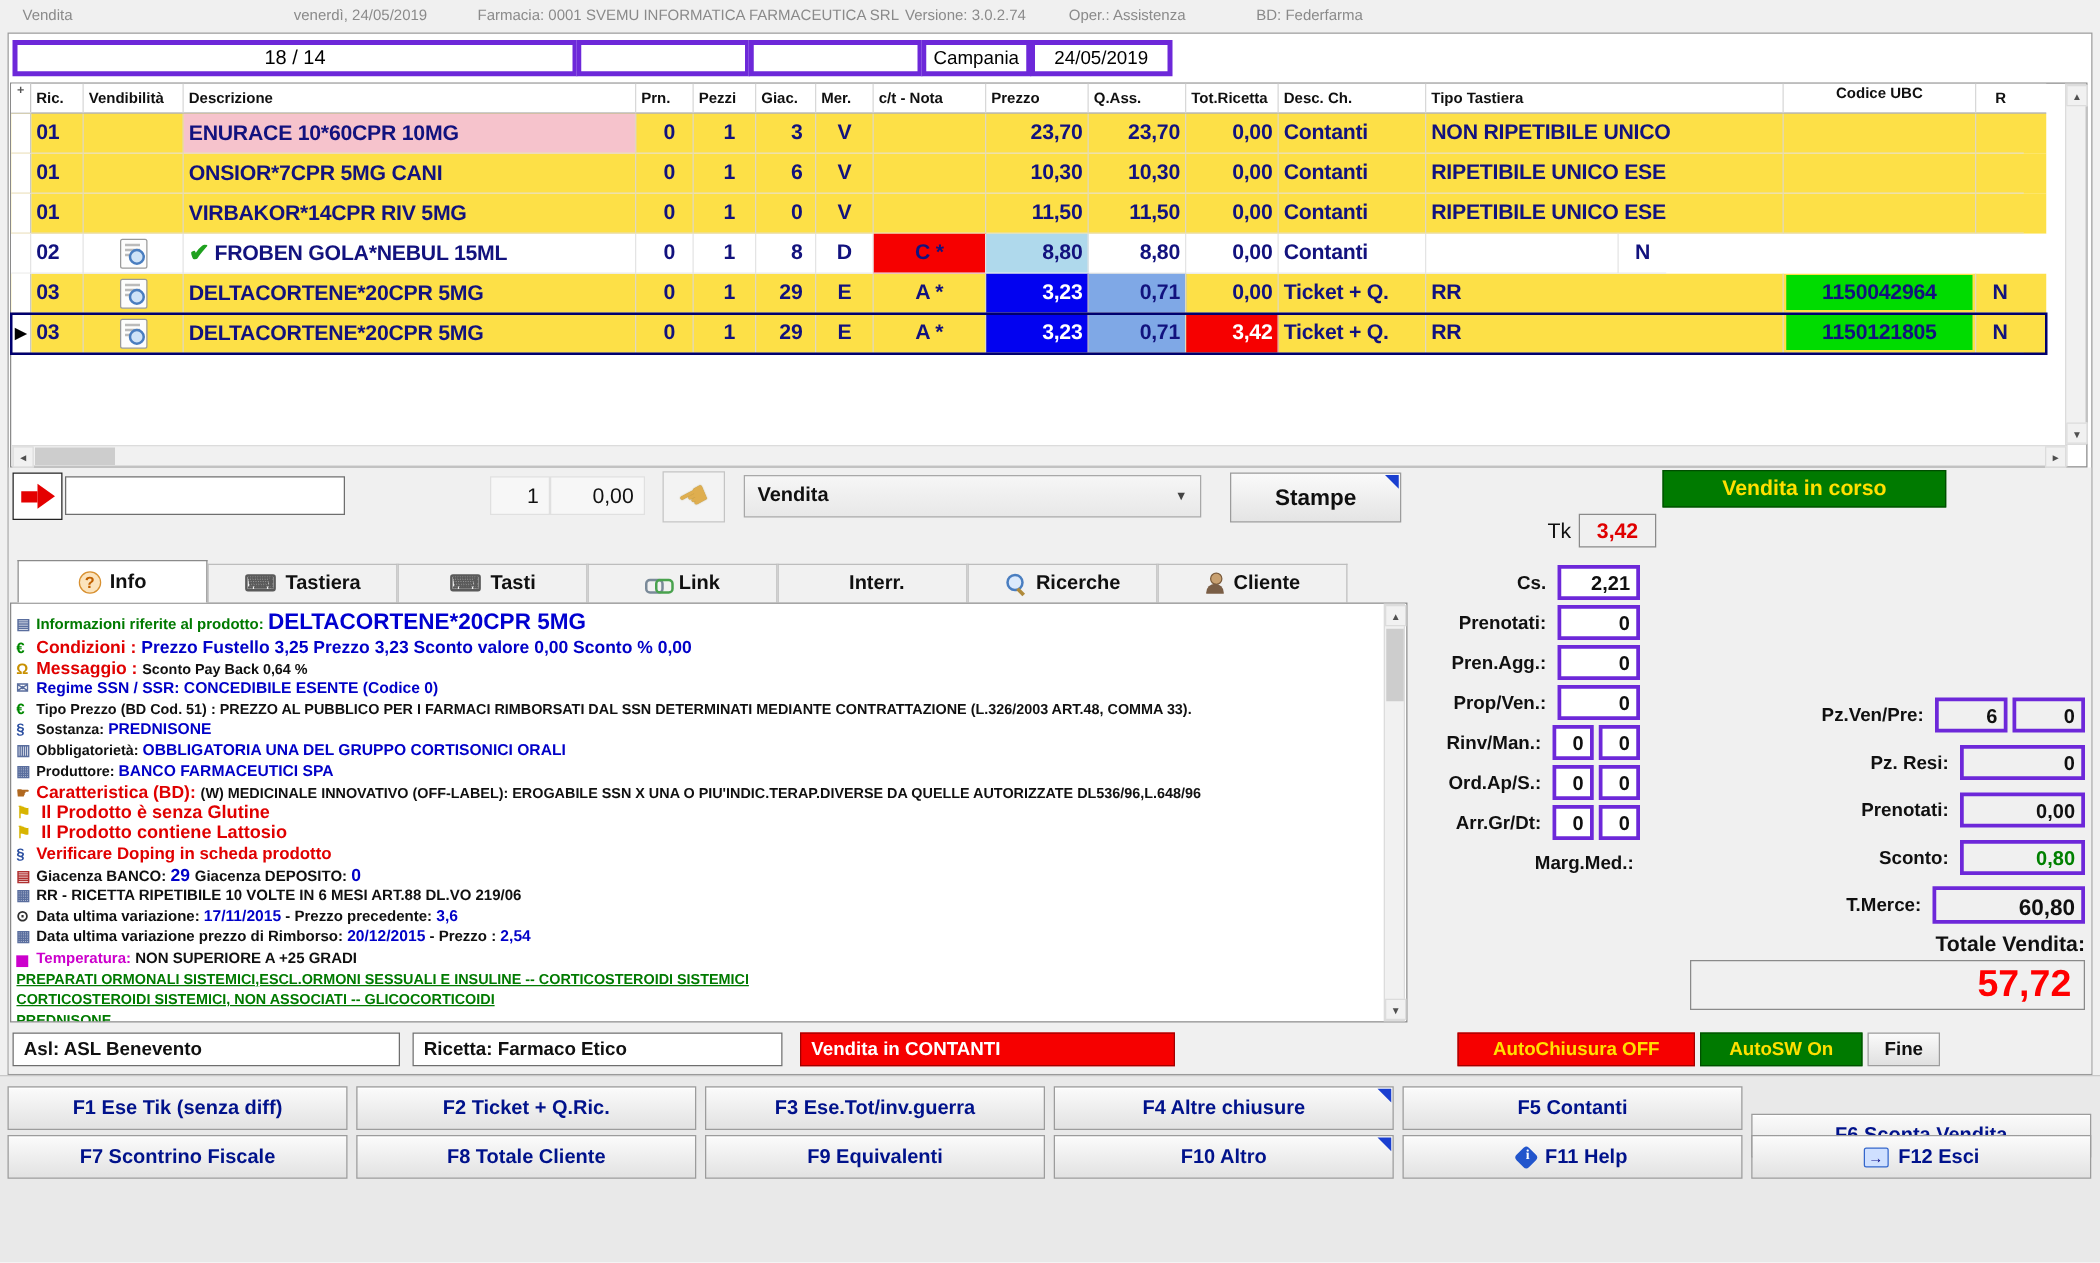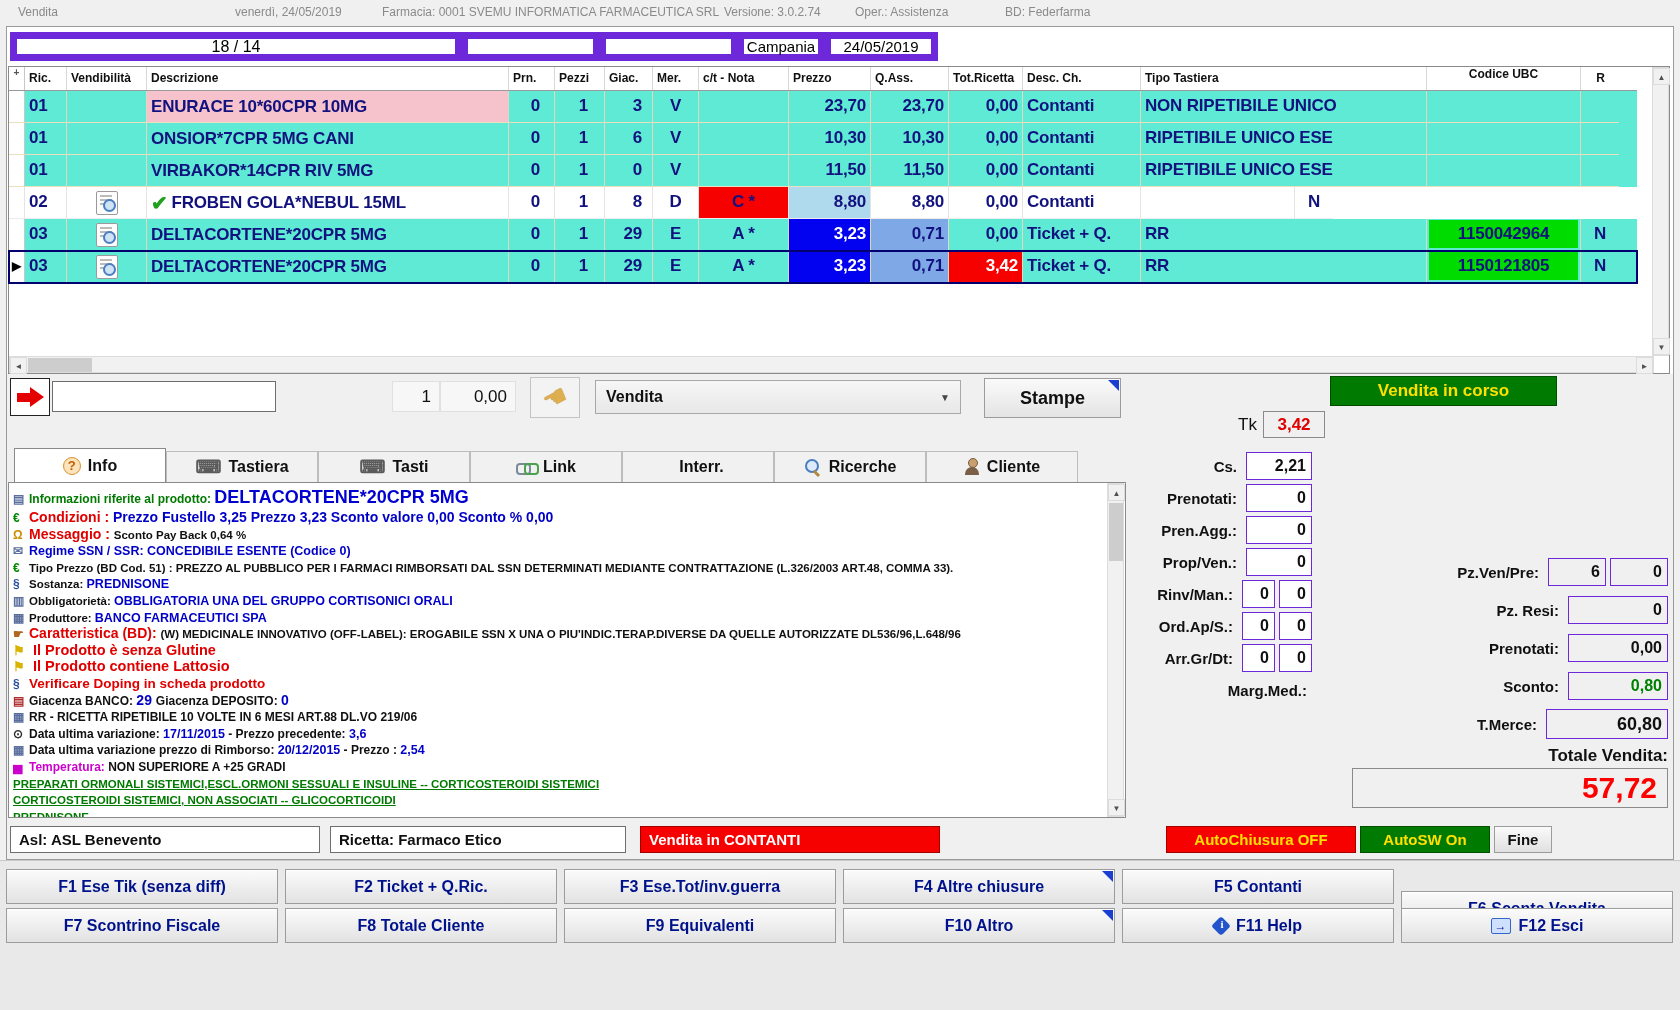--- a/index.html
+++ b/index.html
@@ -9,35 +9,35 @@
 
   
   .titlebar { left:0; top:0; width:1680px; height:24px; background:#f0f0f0; color:#8a8a8a; font-size:12px; }
   .titlebar span { position:absolute; top:5px; white-space:nowrap; }
 
   
   .winframe { left:6px; top:26px; width:1668px; height:834px; background:#ffffff; border:1px solid #9a9a9a; }
   .lowerbg  { left:7px; top:374px; width:1666px; height:485px; background:#f0f0f0; }
 
   
-  .topbox { top:32px; height:29px; background:#fff; border:7px solid #6d28d9; color:#000; font-size:15px;
+  .topbox { top:32px; height:29px; background:#fff; border:4px solid #6d28d9; color:#000; font-size:15px;
             display:flex; align-items:center; justify-content:center; font-weight:normal; }
   #tb1 { left:10px;  width:452px; font-size:16px; }
   #tb2 { left:461px; width:139px; }
   #tb3 { left:599px; width:139px; }
   #tb4 { left:737px; width:88px;  }
   #tb5 { left:824px; width:114px; }
 
   
   .tablewrap { left:8px; top:66px; width:1662px; height:308px; background:#fff; border:1px solid #8a8a8a; }
   .trow { display:flex; width:1628px; }
   .hrow { height:24px; border-bottom:1px solid #9a9a9a; background:#fff; }
   .hcell { font-size:12px; font-weight:bold; color:#101010; border-right:1px solid #d8d8d8; padding:4px 3px 0 4px;
            overflow:hidden; white-space:nowrap; }
-  .drow { height:32px; background:#5eead4; }
+  .drow { height:32px; background:#fde047; }
   .row-white { background:#ffffff; }
   .row-selected { outline:2px solid #00006e; outline-offset:-1px; }
   .dcell { font-size:17px; font-weight:bold; color:#12127E; border-right:1px solid #e0d8c0; border-bottom:1px solid #eadfbf;
            line-height:30px; white-space:nowrap; overflow:hidden; padding:0 4px; letter-spacing:-0.2px; }
   .row-white .dcell { border-right-color:#e4e4e4; border-bottom-color:#ececec; }
   .c-marker{ width:16px; padding:0 1px; color:#000; font-size:12px; text-align:center; background:#fff; border-right:1px solid #c8c8c8;}
   .c-ric   { width:42px; }
   .c-vend  { width:80px; display:flex; align-items:center; justify-content:center; }
   .c-desc  { width:362px; display:flex; align-items:center; gap:3px;}
   .c-desc .txt{ overflow:hidden; white-space:nowrap;}
@@ -125,21 +125,21 @@
   .seg-black11{color:#101010;font-size:11.5px;} .seg-blue12{color:#0000C8;font-size:12.5px;}
   .seg-black12{color:#101010;font-size:12px;} .seg-red13{color:#E00000;font-size:13.5px;}
   .seg-red14{color:#E00000;font-size:14.5px;} .seg-mag{color:#CC00CC;font-size:12px;}
   .seg-link{color:#007A00;font-size:11.5px;text-decoration:underline;}
   .info-vsb { left:1107px; top:483px; width:17px; height:334px; }
 
   
   .fcol { }
   .f-row { display:flex; align-items:center; height:28px; margin-bottom:4px; justify-content:flex-end; }
   .f-label { font-size:15px; font-weight:bold; color:#101010; margin-right:5px; white-space:nowrap; }
-  .f-box { height:28px; background:#fff; border:1px solid #6d28d9; font-size:16px; font-weight:bold; color:#101010;
+  .f-box { height:28px; background:#fff; border:3px solid #6d28d9; font-size:16px; font-weight:bold; color:#101010;
            text-align:right; padding:4px 5px 0 0; }
   .f-box.grey{ background:#f0f0f0; } .f-box.greentxt{ color:#008000; } .f-box.big{ height:30px; font-size:18px; padding-top:4px;}
   .leftcol { left:1128px; top:452px; width:184px; }
   .rightcol{ left:1346px; top:556px; width:322px; }
   .rightcol .f-row{ height:32px; margin-bottom:6px; }
   .total-label{ left:1380px; top:746px; width:288px; text-align:right; font-size:17px; font-weight:bold; color:#101010;}
   .total-box{ left:1352px; top:768px; width:316px; height:40px; background:#f0f0f0; border:1px solid #8a8a8a;
               color:#FF0000; font-size:30px; font-weight:bold; text-align:right; padding:2px 10px 0 0;}
 
   

